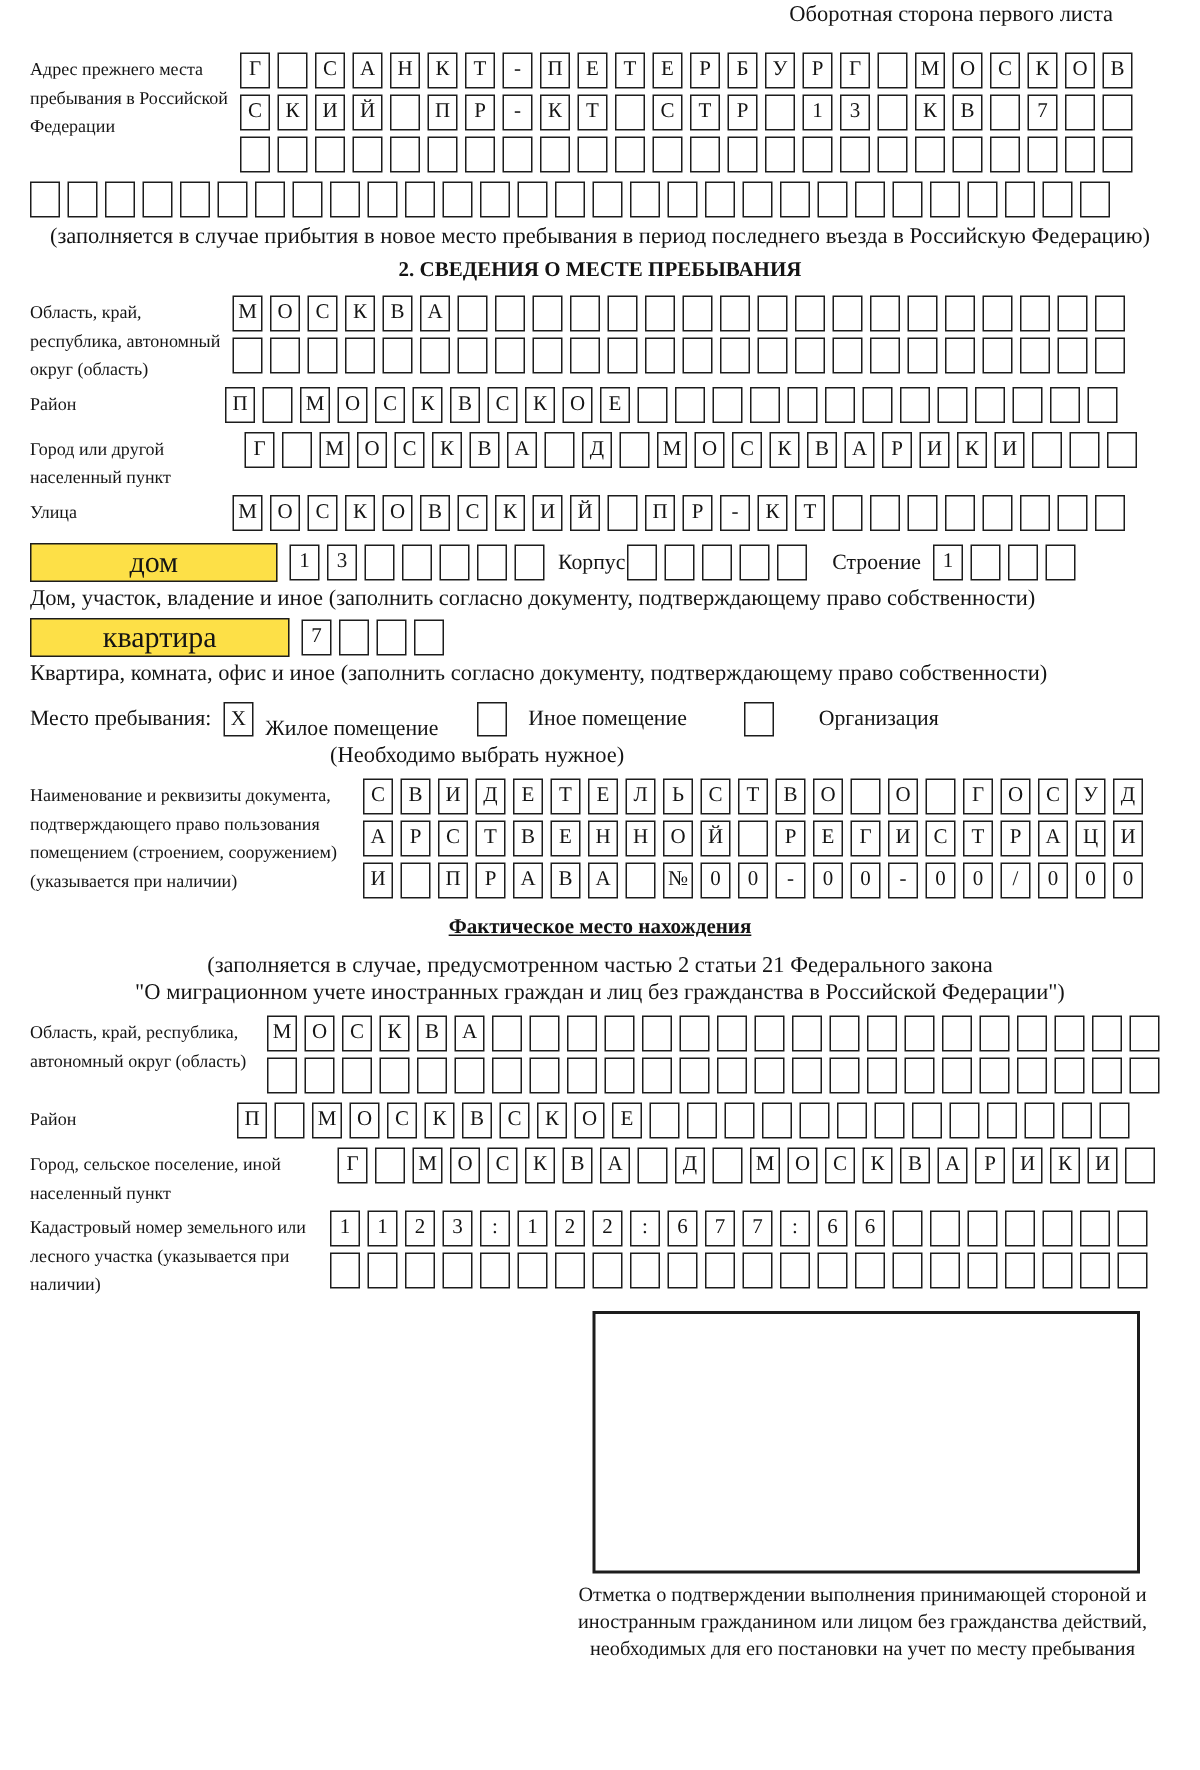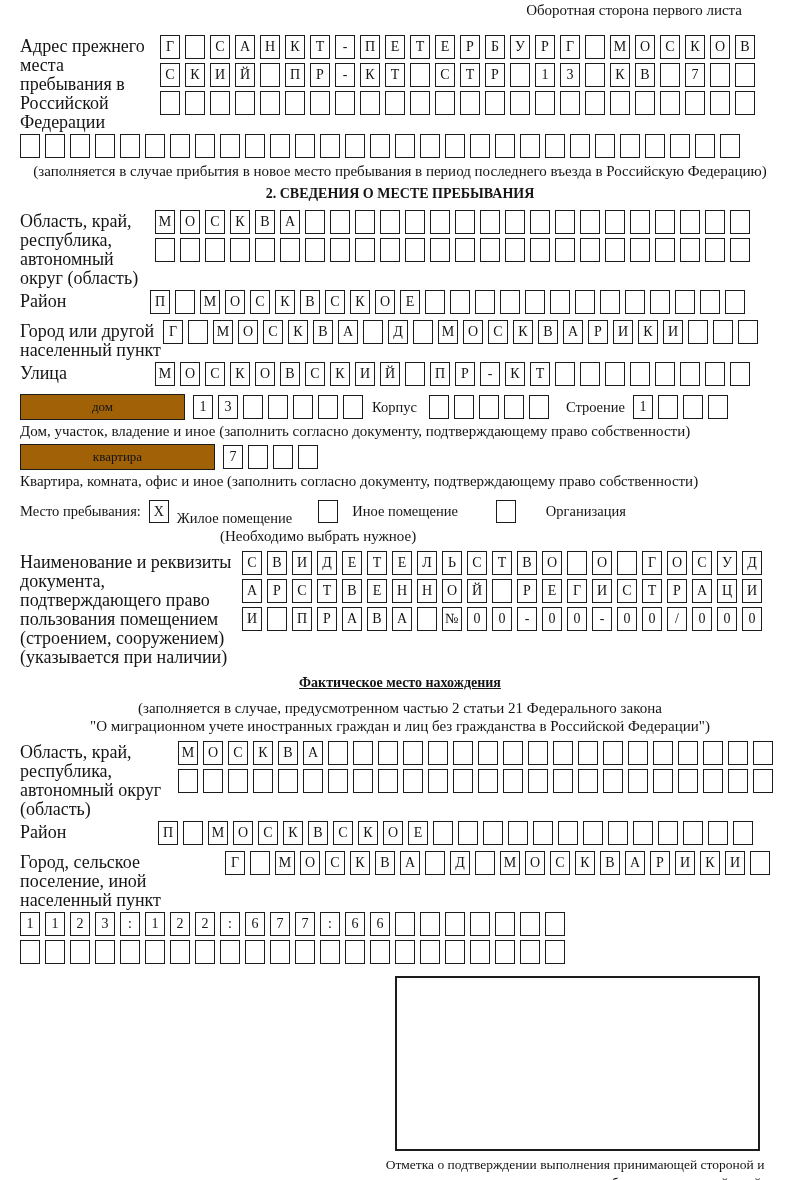--- a/index.html
+++ b/index.html
@@ -16,33 +16,33 @@
 
   .cellrow { display: flex; margin-bottom: 4px; }
   .cell {
     flex: none; width: 20px; height: 24px;
     border: 1.5px solid #1c1c1c; margin-right: 5px;
     display: flex; align-items: center; justify-content: center;
     font-size: 14px; background: #fff;
   }
 
   .field { display: flex; align-items: flex-start; margin-bottom: 2px; }
-  .flabel { flex: none; font-size: 18px; line-height: 19px; padding-top: 2px; }
+  .flabel { flex: none; font-size: 12px; line-height: 19px; padding-top: 2px; }
   .w135 { width: 135px; } .w130 { width: 130px; } .w143 { width: 143px; }
   .w140 { width: 140px; } .w158 { width: 158px; } .w138 { width: 138px; }
   .w205 { width: 205px; } .w200 { width: 200px; } .w222 { width: 222px; }
 
   .caption { font-size: 15px; line-height: 18px; }
   .center { text-align: center; }
   .sect-title { text-align: center; font-weight: bold; font-size: 14px; margin: 6px 0 8px 0; }
 
   .longbox {
     flex: none; border: 1.5px solid #1c1c1c; height: 26px;
     display: flex; align-items: center; justify-content: center;
-    font-size: 13px; background: #a16207;
+    font-size: 20px; background: #fde047;
   }
   .inline-lbl { font-size: 14.5px; line-height: 26px; flex: none; }
 
   .houserow { display: flex; align-items: center; margin: 4px 0 2px 0; }
   .houserow .cellrow { margin-bottom: 0; }
 
   .stayrow { display: flex; align-items: center; margin-top: 6px; font-size: 14.5px; }
   .chk {
     flex: none; width: 20px; height: 23px; border: 1.5px solid #1c1c1c;
     display: flex; align-items: center; justify-content: center;
@@ -340,40 +340,40 @@
     <div style="width:8px;"></div>
     <div class="cellrow">
         <div class="cell">1</div>
         <div class="cell">3</div>
         <div class="cell"></div>
         <div class="cell"></div>
         <div class="cell"></div>
         <div class="cell"></div>
         <div class="cell"></div>
       </div>
-    <div class="inline-lbl" style="margin:0 12px 0 4px;font-family:Liberation Serif, serif;">Корпус</div>
+    <div class="inline-lbl" style="margin:0 1px 0 4px;font-family:Liberation Serif, serif;">Корпус</div>
     <div class="cellrow">
         <div class="cell"></div>
         <div class="cell"></div>
         <div class="cell"></div>
         <div class="cell"></div>
         <div class="cell"></div>
       </div>
     <div class="inline-lbl" style="margin:0 8px 0 12px;">Строение</div>
     <div class="cellrow">
         <div class="cell">1</div>
         <div class="cell"></div>
         <div class="cell"></div>
         <div class="cell"></div>
       </div>
   </div>
   <div class="caption">Дом, участок, владение и иное (заполнить согласно документу, подтверждающему право собственности)</div>
 
   <div class="houserow">
-    <div class="longbox" style="width:195px;">квартира</div>
+    <div class="longbox" style="width:173px;">квартира</div>
     <div style="width:8px;"></div>
     <div class="cellrow">
         <div class="cell">7</div>
         <div class="cell"></div>
         <div class="cell"></div>
         <div class="cell"></div>
       </div>
   </div>
   <div class="caption">Квартира, комната, офис и иное (заполнить согласно документу, подтверждающему право собственности)</div>
 
@@ -577,20 +577,21 @@
         <div class="cell">А</div>
         <div class="cell">Р</div>
         <div class="cell">И</div>
         <div class="cell">К</div>
         <div class="cell">И</div>
         <div class="cell"></div>
       </div>
   </div>
 
   <div class="field mt2">
+    <div class="flabel w200">Кадастровый номер земельного или лесного участка (указывается при наличии)</div>
     <div class="rows-col">
       <div class="cellrow">
           <div class="cell">1</div>
           <div class="cell">1</div>
           <div class="cell">2</div>
           <div class="cell">3</div>
           <div class="cell">:</div>
           <div class="cell">1</div>
           <div class="cell">2</div>
           <div class="cell">2</div>

